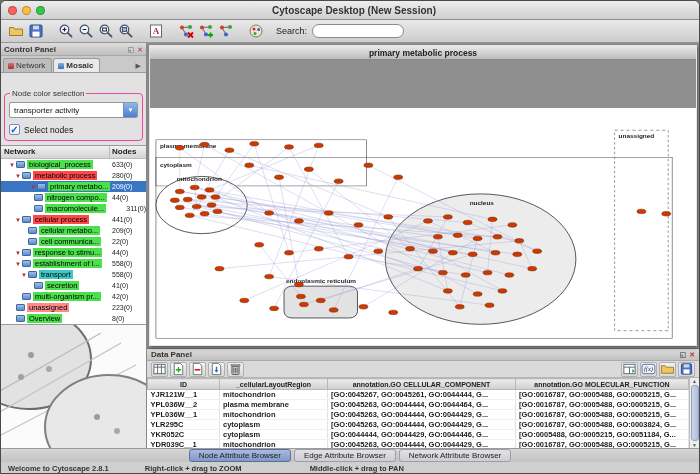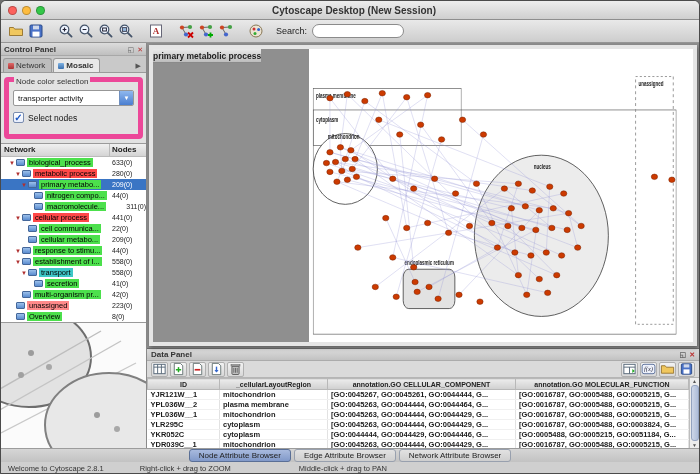--- a/index.html
+++ b/index.html
@@ -41,22 +41,22 @@
   .cp-tabs { height:17px; display:flex; align-items:flex-end; background:#c9c9c9;
              border-bottom:1px solid #9a9a9a; padding:2px 2px 0 2px; }
   .cp-tab { font-size:8px; padding:2px 6px 2px 4px; border:1px solid #999; border-bottom:none;
             border-radius:3px 3px 0 0; background:#bdbdbd; margin-right:1px; color:#333;
             display:flex; align-items:center; gap:2px; }
   .cp-tab.active { background:#e9e9e9; font-weight:bold; }
   .tab-glyph { width:6px; height:6px; background:linear-gradient(#e06969,#a33); border-radius:1px; }
   .tab-glyph.mosaic { background:linear-gradient(#69b0e0,#336a a3); background:linear-gradient(#7fb2e2,#3a6fae); }
   .tab-arrow { margin-left:auto; font-size:7px; color:#555; padding:0 3px 2px 0; }
 
-  .color-group { margin:4px 3px 4px 3px; border:5px solid #ec4899; border-radius:4px;
-                 position:relative; padding:8px 4px 11px 4px; }
+  .color-group { margin:20px 3px 4px 3px; border:1px solid #ec4899; border-radius:4px;
+                 position:relative; padding:8px 4px 5px 4px; }
   .group-title { position:absolute; top:-5px; left:5px; background:#e2e2e2;
                  font-size:8px; color:#333; padding:0 2px; }
   .dropdown { height:16px; background:#fff; border:1px solid #979797; border-radius:2px;
               display:flex; align-items:center; justify-content:space-between;
               font-size:8px; padding-left:4px; overflow:hidden; color:#111; }
   .dd-arrow { width:14px; height:100%; background:linear-gradient(#8fb8ee,#4a7ed0);
               color:#fff; display:flex; align-items:center; justify-content:center;
               font-size:6px; border-left:1px solid #6f8fbf; flex:none; }
   .checkbox-row { display:flex; align-items:center; gap:4px; margin-top:6px; font-size:8.5px; color:#111; }
   .checkbox { width:11px; height:11px; background:linear-gradient(#fff,#e8eefc); border:1px solid #7a8db0;
@@ -75,22 +75,22 @@
   .folder-icon { width:9px; height:7px; flex:none; margin-right:2px; border-radius:1px;
                  background:linear-gradient(#9cc0ea,#5a8cd0); border:1px solid #44679a; }
   .row-label { padding:0 2px; color:#000; overflow:hidden; text-overflow:ellipsis; }
   .row-nodes { margin-left:auto; width:34px; flex:none; font-size:7px; color:#222; }
 
   .birdseye { flex:1; background:#fbfbfb; border-top:1px solid #9a9a9a; overflow:hidden; }
 
   
   .right-col { flex:1; display:flex; flex-direction:column; min-width:0; }
   .desktop { flex:1; background:#8f8f8f; position:relative; }
-  .network-window { position:absolute; inset:2px; border:4px solid #e5e5e5; display:flex;
-                    flex-direction:row; box-shadow:1px 2px 4px rgba(0,0,0,.35);gap:48px; }
+  .network-window { position:absolute; inset:2px; border:1px solid #e5e5e5; display:flex;
+                    flex-direction:column; box-shadow:1px 2px 4px rgba(0,0,0,.35);gap:48px; }
   .inner-title { height:14px; background:linear-gradient(#e9e9e9,#bdbdbd); border-bottom:1px solid #8a8a8a;
                  font-size:8.5px; font-weight:bold; text-align:center; color:#222; line-height:14px; }
   .canvas { flex:1; background:#fff; position:relative; min-height:0; }
   .canvas svg { position:absolute; inset:0; width:100%; height:100%; }
 
   
   .data-panel { height:100px; flex:none; border-top:1px solid #6f6f6f; background:#d6d6d6;
                 display:flex; flex-direction:column; }
   .dp-header { height:12px; background:linear-gradient(#dcdcdc,#c2c2c2); border-bottom:1px solid #ababab;
                font-size:8px; font-weight:bold; color:#333; display:flex; align-items:center;
@@ -117,21 +117,21 @@
   .vscroll .thumb { flex:1; width:8px; margin:1px 0; background:linear-gradient(90deg,#cdd6e8,#aebdd8);
                     border:1px solid #93a3c0; border-radius:3px; }
 
   
   .bottom-tabs { height:14px; background:linear-gradient(#d6d6d6,#c2c2c2); border-top:1px solid #9c9c9c;
                  display:flex; justify-content:center; align-items:center; gap:3px; }
   .bt-tab { font-size:8px; padding:1px 9px; border:1px solid #98a0ae; border-radius:3px;
             background:linear-gradient(#e2e2e2,#cecece); color:#222; }
   .bt-tab.active { background:linear-gradient(#a8bade,#8199c9); border-color:#5a6f96; }
   .status-bar { height:13px; background:#cfcfcf; display:flex; align-items:center;
-                font-size:7.5px; color:#333; }
+                font-size:7.5px; color:#333;font-weight:bold; }
   .status-bar .s1 { margin-left:7px; }
   .status-bar .s2 { margin-left:36px; }
   .status-bar .s3 { margin-left:68px; }
 </style>
 </head>
 <body>
 
 <div class="window">
 
   <div class="titlebar">
@@ -281,21 +281,21 @@
               <span class="folder-icon"></span>
               <span class="row-label" style="background: rgb(76, 224, 76);">biological_process</span>
               <span class="row-nodes">633(0)</span>
             </div>
             <div class="tree-row" style="padding-left: 13px;">
               <span class="expander">▼</span>
               <span class="folder-icon"></span>
               <span class="row-label" style="background: rgb(255, 72, 72);">metabolic process</span>
               <span class="row-nodes">280(0)</span>
             </div>
-            <div class="tree-row" style="padding-left: 19px; background: rgb(58, 117, 196);">
+            <div class="tree-row" style="padding-left: 28px; background: rgb(58, 117, 196);">
               <span class="expander">▼</span>
               <span class="folder-icon"></span>
               <span class="row-label" style="background: rgb(76, 224, 76);">primary metabo...</span>
               <span class="row-nodes" style="color: rgb(255, 255, 255);">209(0)</span>
             </div>
             <div class="tree-row" style="padding-left: 25px;">
               <span class="expander"></span>
               <span class="folder-icon"></span>
               <span class="row-label" style="background: rgb(76, 224, 76);">nitrogen compo...</span>
               <span class="row-nodes">44(0)</span>
@@ -308,28 +308,28 @@
             </div>
             <div class="tree-row" style="padding-left: 13px;">
               <span class="expander">▼</span>
               <span class="folder-icon"></span>
               <span class="row-label" style="background: rgb(255, 72, 72);">cellular process</span>
               <span class="row-nodes">441(0)</span>
             </div>
             <div class="tree-row" style="padding-left: 19px;">
               <span class="expander"></span>
               <span class="folder-icon"></span>
+              <span class="row-label" style="background: rgb(76, 224, 76);">cellular metabo...</span>
+              <span class="row-nodes">209(0)</span>
+            </div>
+            <div class="tree-row" style="padding-left: 19px;">
+              <span class="expander"></span>
+              <span class="folder-icon"></span>
               <span class="row-label" style="background: rgb(76, 224, 76);">cell communica...</span>
               <span class="row-nodes">22(0)</span>
-            </div>
-            <div class="tree-row" style="padding-left: 19px;">
-              <span class="expander"></span>
-              <span class="folder-icon"></span>
-              <span class="row-label" style="background: rgb(76, 224, 76);">cellular metabo...</span>
-              <span class="row-nodes">209(0)</span>
             </div>
             <div class="tree-row" style="padding-left: 13px;">
               <span class="expander">▼</span>
               <span class="folder-icon"></span>
               <span class="row-label" style="background: rgb(76, 224, 76);">response to stimu...</span>
               <span class="row-nodes">44(0)</span>
             </div>
             <div class="tree-row" style="padding-left: 13px;">
               <span class="expander">▼</span>
               <span class="folder-icon"></span>

